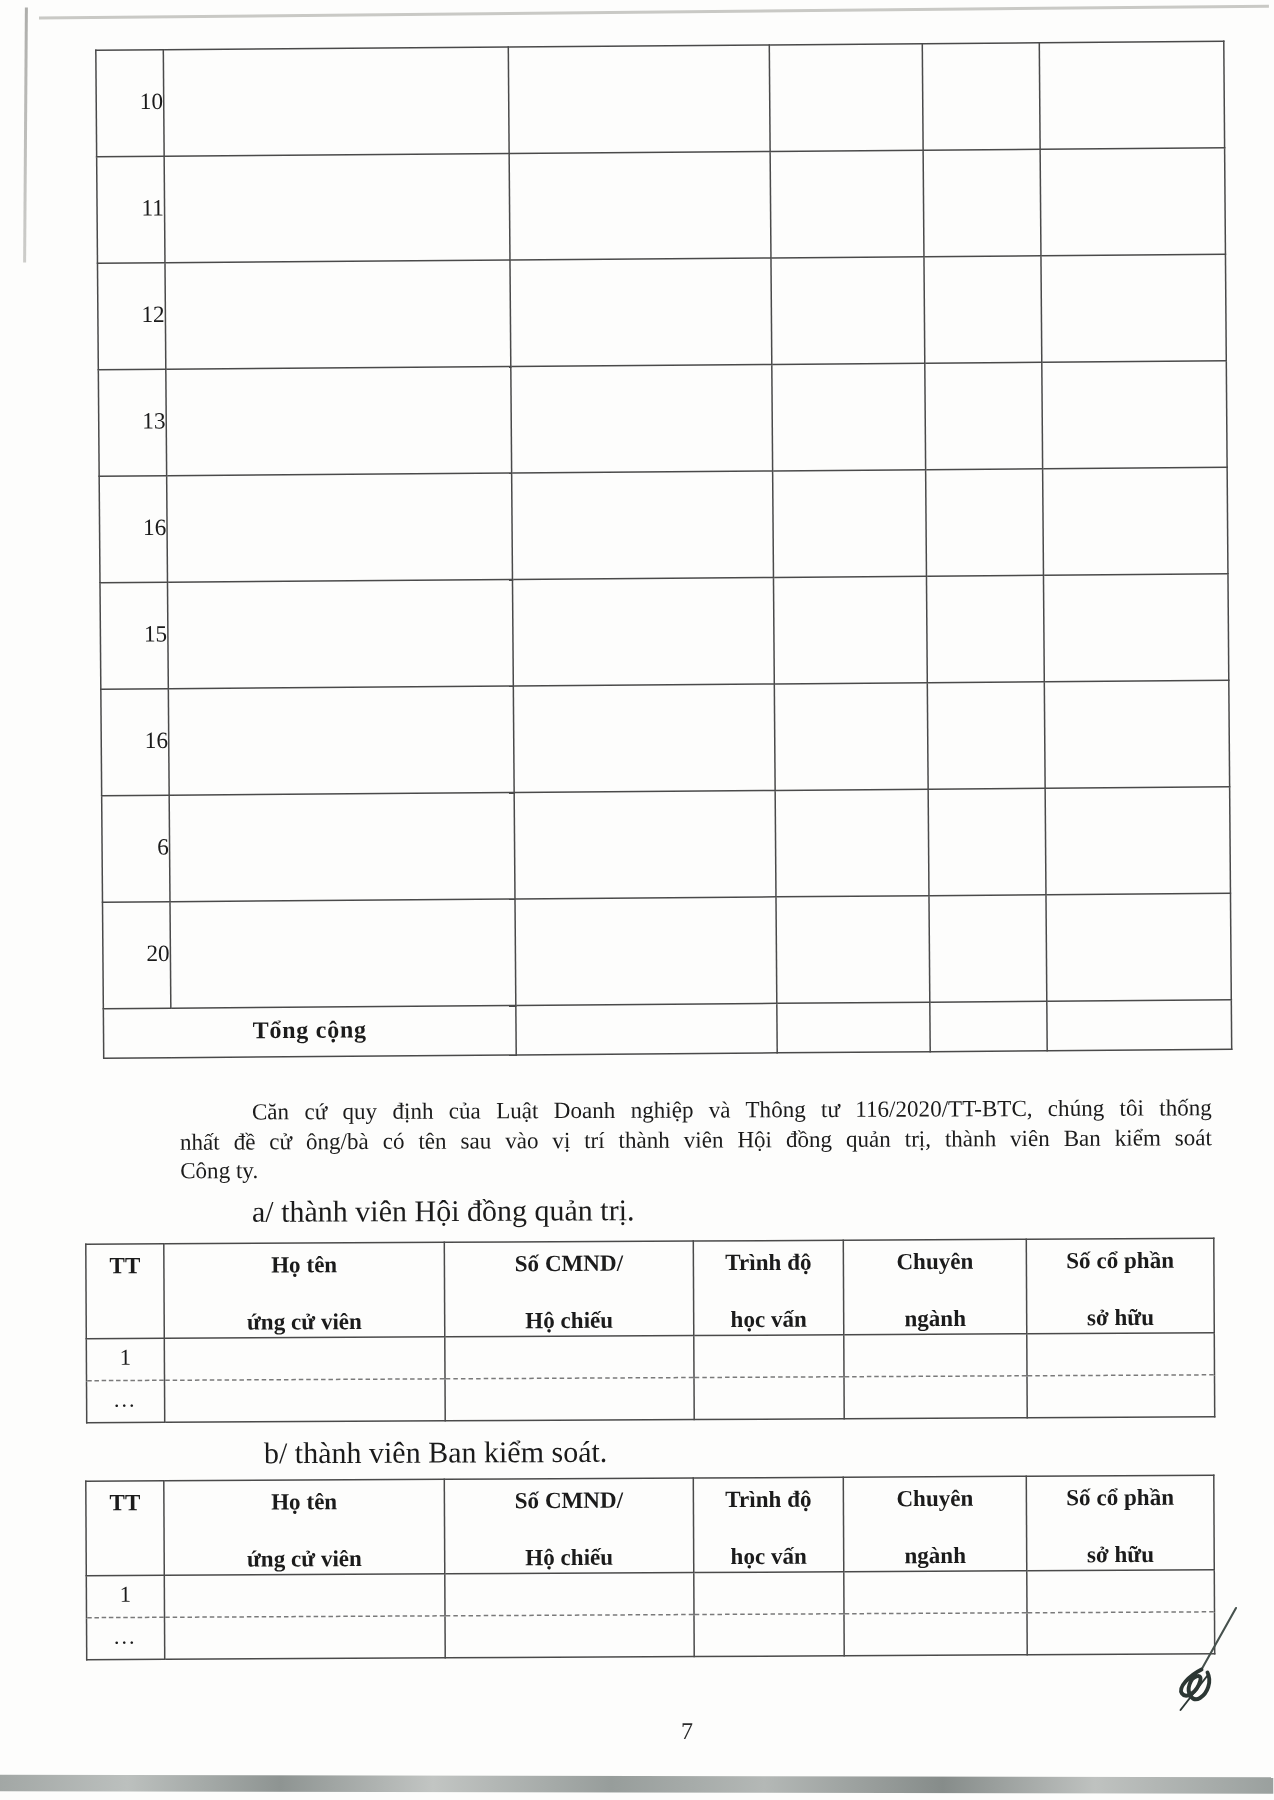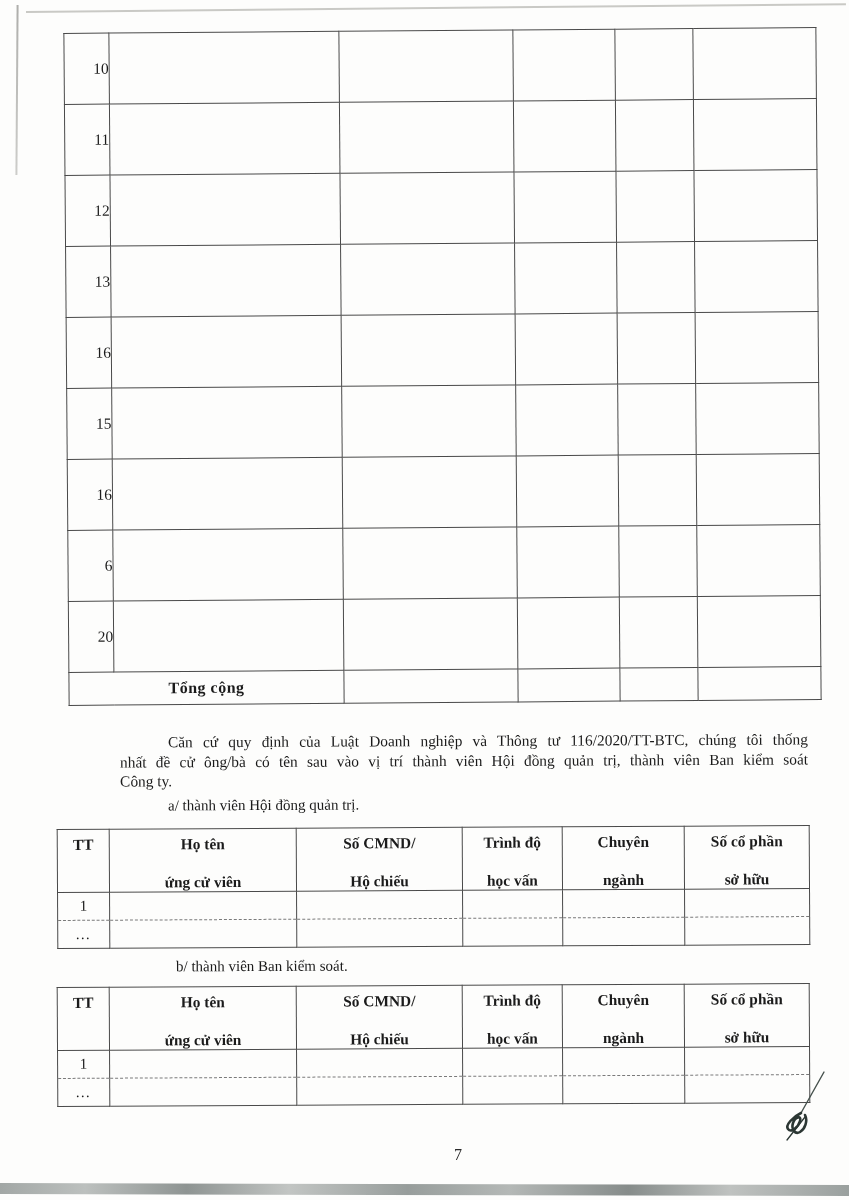--- a/index.html
+++ b/index.html
@@ -33,21 +33,21 @@
     font-weight:bold; font-size:16px; letter-spacing:0.5px; }
 
   
   .para { position:absolute; left:120px; top:731px; width:688px;
     font-size:15.4px; line-height:19.5px; transform:rotate(-0.25deg); }
   .para-line { text-align:justify; }
   .para-line.l1 { padding-left:48px; text-align-last:justify; }
   .para-line.l2 { text-align-last:justify; }
 
   
-  .sec-label { position:absolute; font-size:15px; transform:rotate(-0.25deg); }
+  .sec-label { position:absolute; font-size:20px; transform:rotate(-0.25deg); }
   .a-label { left:168px; top:797px; }
   .b-label { left:176px; top:958px; }
 
   
   .member-table { position:absolute; left:57px; width:752px;
     transform:rotate(-0.3deg); transform-origin:center; }
   .a-table { top:827px; }
   .b-table { top:985px; }
   .member-table tr.hdr td { height:55px; vertical-align:top; text-align:center;
     font-weight:bold; font-size:15.4px; padding-top:6px; }

